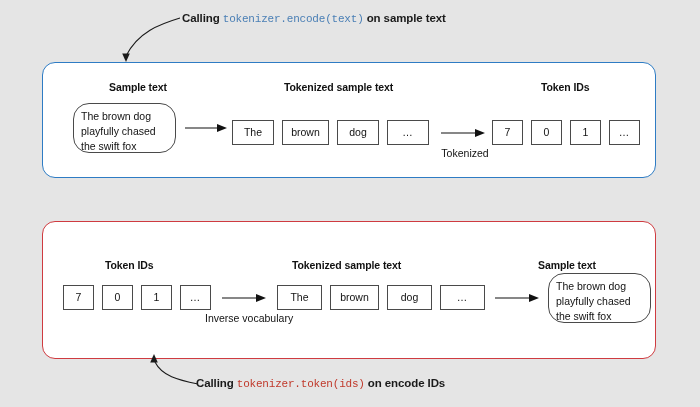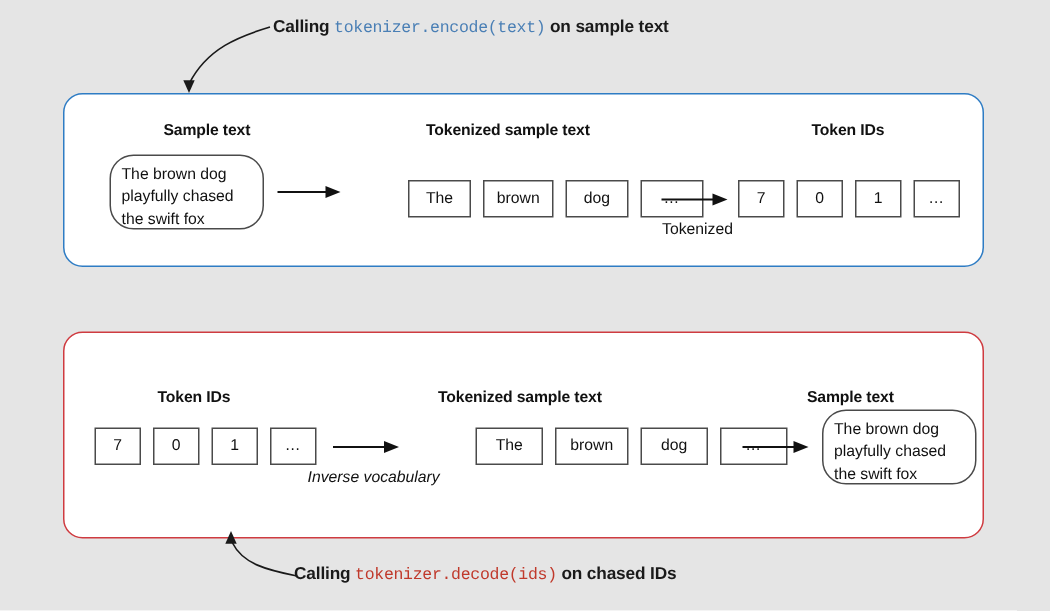--- a/index.html
+++ b/index.html
@@ -84,21 +84,21 @@
   }
   .box.paragraph {
     align-items: flex-start;
     justify-content: flex-start;
     padding: 5px 0 0 7px;
     text-align: left;
     line-height: 1.42;
     white-space: pre-line;
     border-radius: 16px;
   }
-  .box.token { font-size: 10.5px; margin-left: 40px; }
+  .box.token { font-size: 10.5px; }
   .box.tokenid { font-size: 10.5px; }
   .box.ellipsis { font-size: 10.5px; letter-spacing: 1px; }
 
   
   .arrow-svg { position: absolute; overflow: visible; }
 
   
   .sublabel {
     position: absolute;
     font-size: 10.5px;
@@ -164,21 +164,21 @@
 
   <div class="box tokenid" style="left:63px; top:285px; width:31px; height:25px;">7</div>
   <div class="box tokenid" style="left:102px; top:285px; width:31px; height:25px;">0</div>
   <div class="box tokenid" style="left:141px; top:285px; width:31px; height:25px;">1</div>
   <div class="box tokenid ellipsis" style="left:180px; top:285px; width:31px; height:25px;">…</div>
 
   <svg class="arrow-svg" style="left:222px; top:291px;" width="46" height="14">
     <line x1="0" y1="7" x2="36" y2="7" stroke="#111111" stroke-width="1.2"></line>
     <path d="M 44 7 L 34 3 L 34 11 Z" fill="#111111"></path>
   </svg>
-  <div class="sublabel" style="left:205px; top:312px; width:80px;font-style:italic;">Inverse
+  <div class="sublabel" style="left:205px; top:312px; width:80px;">Inverse
 vocabulary</div>
 
   <div class="box token" style="left:277px; top:285px; width:45px; height:25px;">The</div>
   <div class="box token" style="left:330px; top:285px; width:49px; height:25px;">brown</div>
   <div class="box token" style="left:387px; top:285px; width:45px; height:25px;">dog</div>
   <div class="box token ellipsis" style="left:440px; top:285px; width:45px; height:25px;">…</div>
 
   <svg class="arrow-svg" style="left:495px; top:291px;" width="46" height="14">
     <line x1="0" y1="7" x2="36" y2="7" stroke="#111111" stroke-width="1.2"></line>
     <path d="M 44 7 L 34 3 L 34 11 Z" fill="#111111"></path>
@@ -187,16 +187,16 @@
   <div class="box paragraph" style="left:548px; top:273px; width:103px; height:50px;">The brown dog
 playfully chased
 the swift fox</div>
 
   <svg class="pointer-svg" id="pointer-decode" style="left:142px; top:352px;" width="80" height="40">
     <path d="M 56 32 C 36 28, 20 24, 13 10" stroke="#1a1a1a" stroke-width="1.1" fill="none"></path>
     <path d="M 12 2 L 8.2 10.5 L 15.8 10.5 Z" fill="#1a1a1a"></path>
   </svg>
 
   <div class="caption" id="caption-decode">
-    <span>Calling </span><span class="code code-red">tokenizer.decode(ids)</span><span> on chased IDs</span>
+    <span>Calling </span><span class="code code-red">tokenizer.token(ids)</span><span> on encode IDs</span>
   </div>
 
 </div>
 
 </body></html>

